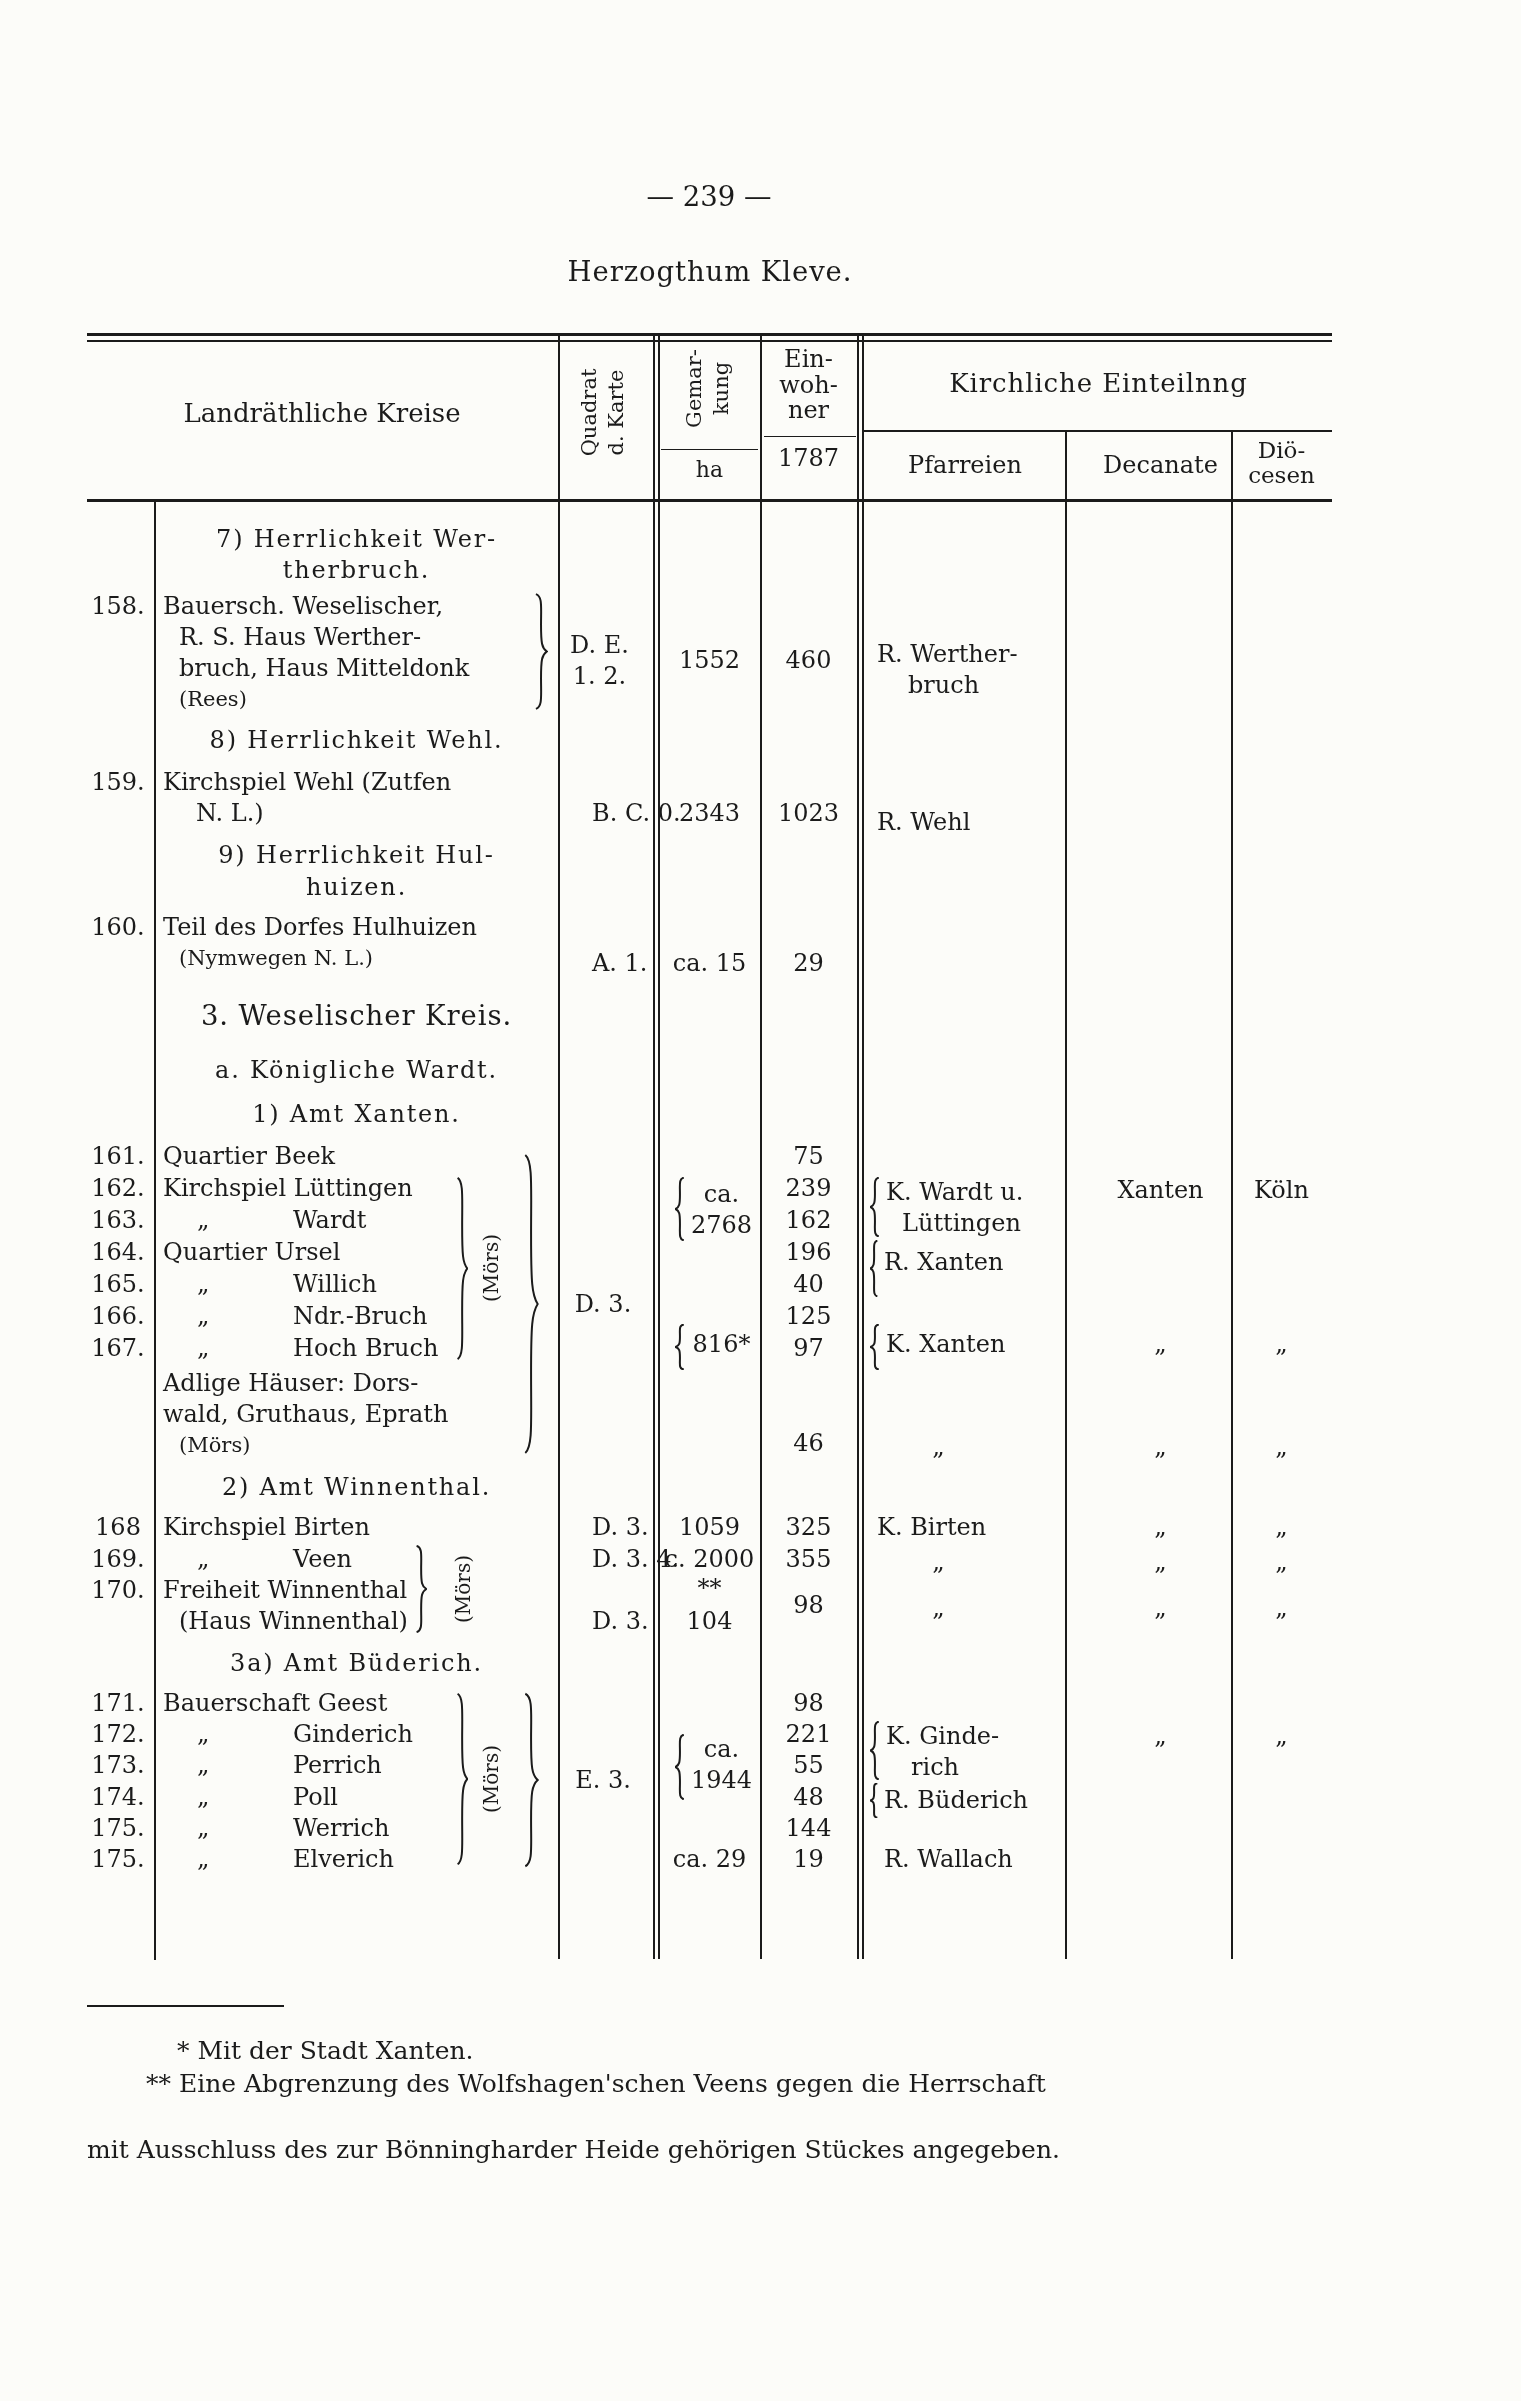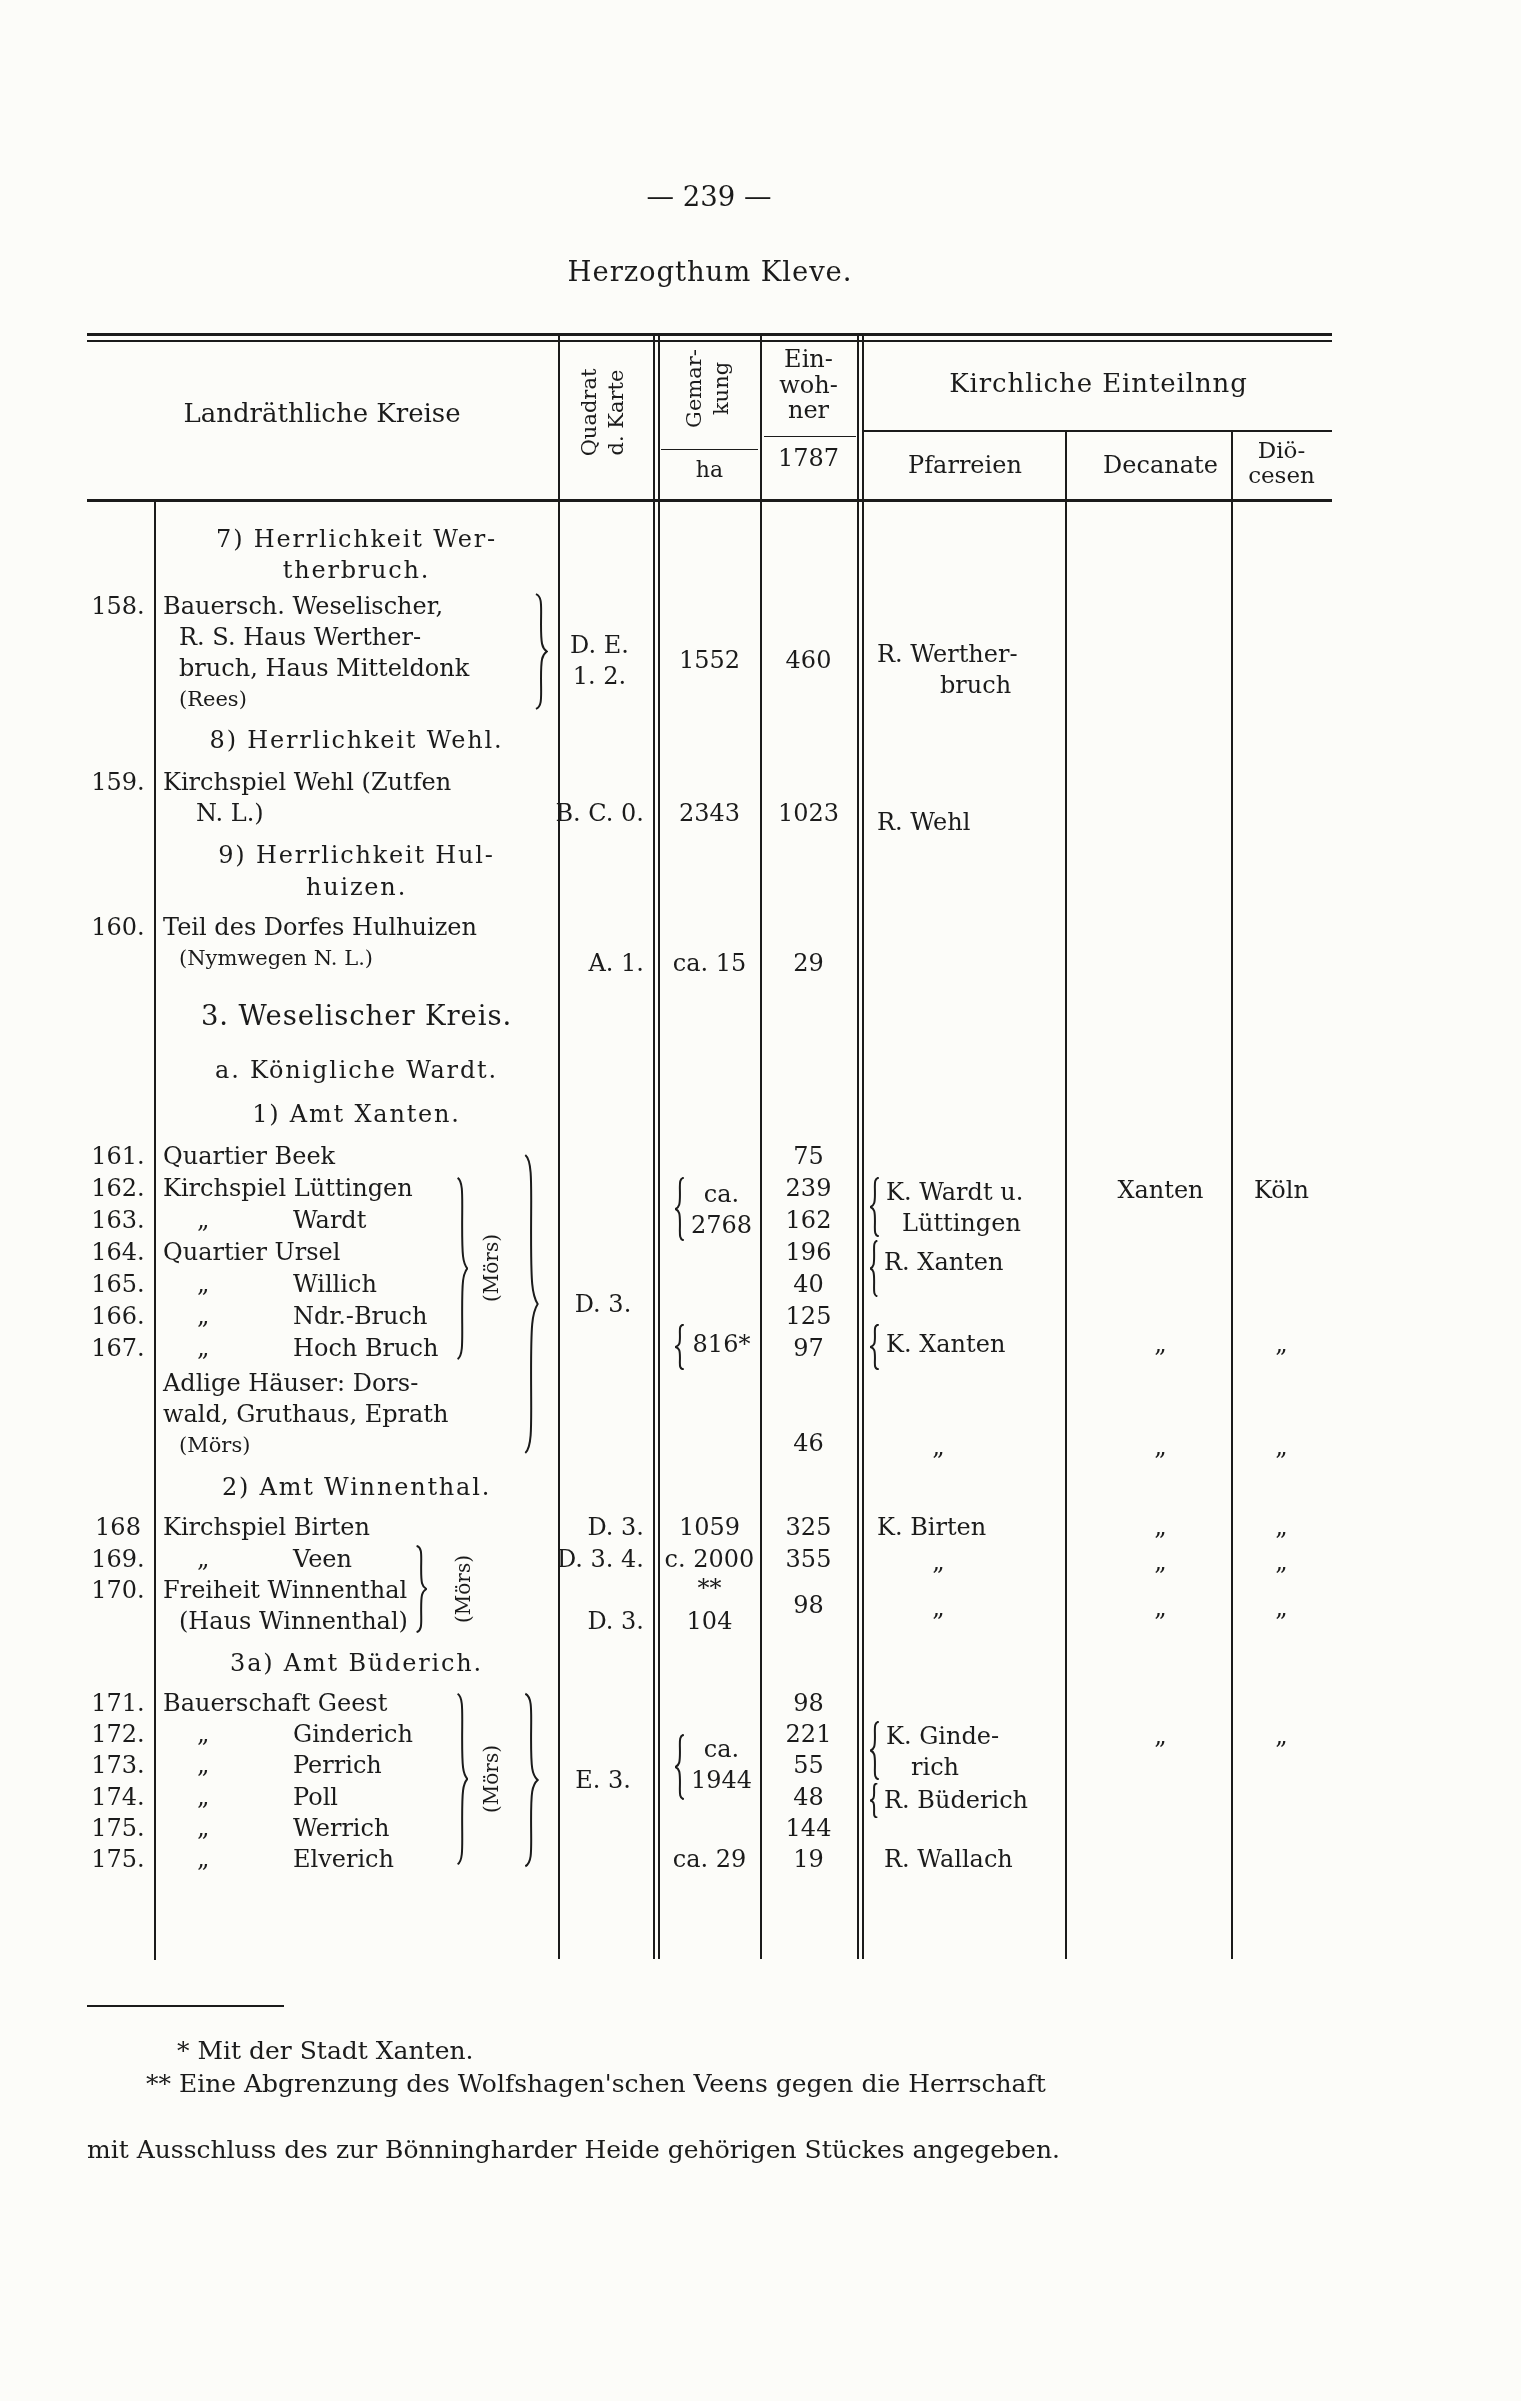--- a/index.html
+++ b/index.html
@@ -10,21 +10,21 @@
   .t{position:absolute;font-size:24px;line-height:31px;white-space:nowrap}
   .sm{font-size:21px}
   .lg{font-size:27.5px}
   .hd{font-size:26px}
   .b{font-weight:normal}
   .sp{letter-spacing:1.8px}
   .sp1{letter-spacing:0.9px}
   .rule{position:absolute;background:#1b1b1b}
   .c-num{left:88px;width:60px;text-align:center}
   .c-name{left:156px;width:401px;text-align:center}
-  .c-quad{left:532px;width:112px;text-align:right}
+  .c-quad{left:592px;width:112px;text-align:left}
   .c-gem{left:661px;width:97px;text-align:center}
   .c-gem2{left:686px;width:71px;text-align:center}
   .c-einw{left:762px;width:93px;text-align:center}
   .c-pfc{left:870px;width:137px;text-align:center}
   .c-pfw{left:865px;width:200px;text-align:center}
   .c-dec{left:1067px;width:187px;text-align:center}
   .c-dio{left:1233px;width:97px;text-align:center}
   .rot{transform:rotate(-90deg);font-size:21px;line-height:26.6px;text-align:center}
   .rot-sm{transform:rotate(-90deg);font-size:20px;line-height:24px;text-align:center}
   .brace{position:absolute}
@@ -83,21 +83,21 @@
   <div class="t" style="left:179px;top:653px">bruch, Haus Mitteldonk</div>
   <div class="t sm" style="left:179px;top:684px">(Rees)</div>
   <svg class="brace" style="left:533px;top:593px;width:14.6px;height:117px" viewBox="0 0 20 100" preserveAspectRatio="none">
       <path d="M4,1 C13,3 11,11 11,27 C11,43 12,47 19,50 C12,53 11,57 11,73 C11,89 13,97 4,99" fill="none" stroke="#1b1b1b" stroke-width="2" vector-effect="non-scaling-stroke"></path>
     </svg>
   <div class="t" style="left:549px;top:630px;width:101px;text-align:center">D. E.</div>
   <div class="t" style="left:549px;top:661px;width:101px;text-align:center">1. 2.</div>
   <div class="t c-gem" style="top:645px">1552</div>
   <div class="t c-einw" style="top:645px">460</div>
   <div class="t" style="left:877px;top:639px">R. Werther-</div>
-  <div class="t" style="left:940px;top:670px">bruch</div>
+  <div class="t" style="left:908px;top:670px">bruch</div>
 
   <div class="t c-name sp" style="top:725px">8) Herrlichkeit Wehl.</div>
   <div class="t c-num" style="top:767px">159.</div>
   <div class="t" style="left:163px;top:767px">Kirchspiel Wehl (Zutfen</div>
   <div class="t" style="left:196px;top:798px">N. L.)</div>
   <div class="t c-quad" style="top:798px">B. C. 0.</div>
   <div class="t c-gem" style="top:798px">2343</div>
   <div class="t c-einw" style="top:798px">1023</div>
   <div class="t" style="left:877px;top:807px">R. Wehl</div>
 

